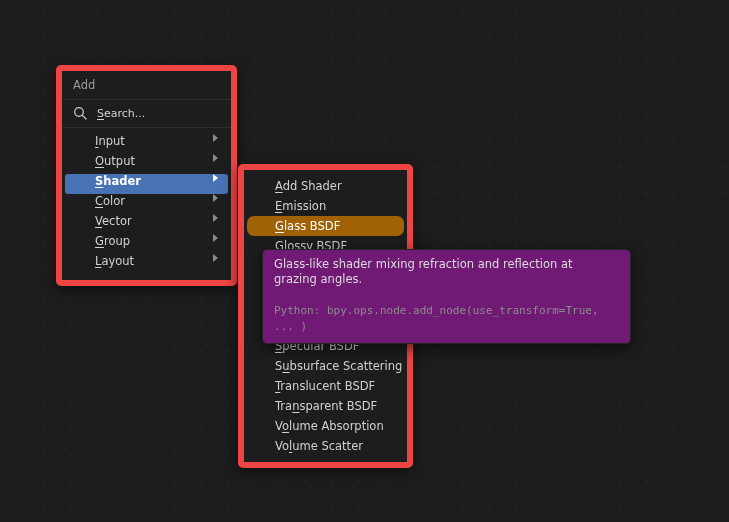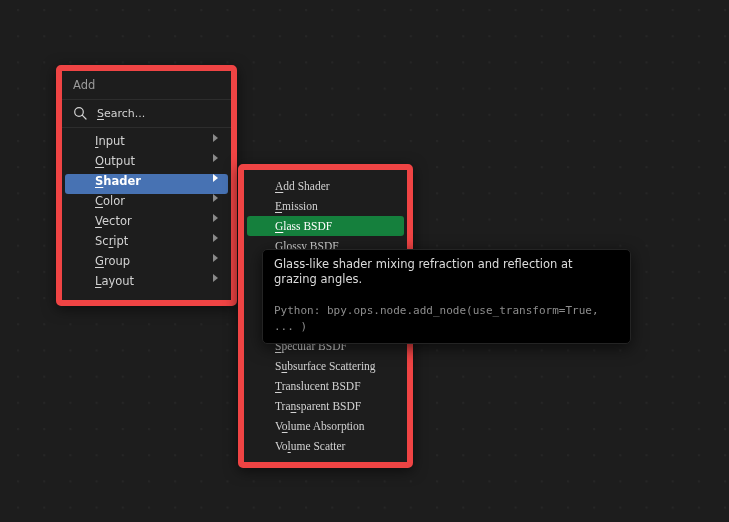--- a/index.html
+++ b/index.html
@@ -64,30 +64,30 @@
   .menu-item.sel .lbl{ color:#ffffff; }
   .menu-item.sel .arrow{ border-left-color:#ffffff; }
   
   #shader-submenu{ left:238px; top:152px; width:175px; padding:6px 0; }
   .sub-item{
     height:20px; display:flex; align-items:center;
     margin:0 3px; border-radius:3px; cursor:default;
   }
   .sub-item .lbl{
     color:#d2d2d2; font-size:11.5px;
-    padding-left:28px; white-space:nowrap;font-family:Liberation Serif, serif;
+    padding-left:28px; white-space:nowrap;
   }
-  .sub-item.sel{ background:#15803d; }
+  .sub-item.sel{ background:#a16207;border-radius:7px; }
   .sub-item.sel .lbl{ color:#ffffff; }
   
   .acc{ text-decoration:underline; text-underline-offset:2px; text-decoration-thickness:1px; }
   
   #tooltip{
     position:absolute; left:262px; top:249px; width:369px;
-    background:#000000;
+    background:#701a75;
     border:1px solid #242424;
     border-radius:5px;
     box-shadow:0 4px 16px rgba(0,0,0,.6);
     padding:7px 11px 8px 11px;
     box-sizing:border-box;
   }
   .tt-desc{ color:#dcdcdc; font-size:11.5px; line-height:15px; }
   .tt-python{
     color:#8d8d8d; font-size:11px; line-height:16px;
     font-family:"DejaVu Sans Mono", monospace;
@@ -123,24 +123,20 @@
       <div class="menu-item sel">
         <span class="lbl"><span class="acc">S</span>hader</span>
         <span class="arrow"></span>
       </div>
       <div class="menu-item">
         <span class="lbl"><span class="acc">C</span>olor</span>
         <span class="arrow"></span>
       </div>
       <div class="menu-item">
         <span class="lbl"><span class="acc">V</span>ector</span>
-        <span class="arrow"></span>
-      </div>
-      <div class="menu-item">
-        <span class="lbl">Sc<span class="acc">r</span>ipt</span>
         <span class="arrow"></span>
       </div>
       <div class="menu-item">
         <span class="lbl"><span class="acc">G</span>roup</span>
         <span class="arrow"></span>
       </div>
       <div class="menu-item">
         <span class="lbl"><span class="acc">L</span>ayout</span>
         <span class="arrow"></span>
       </div>

